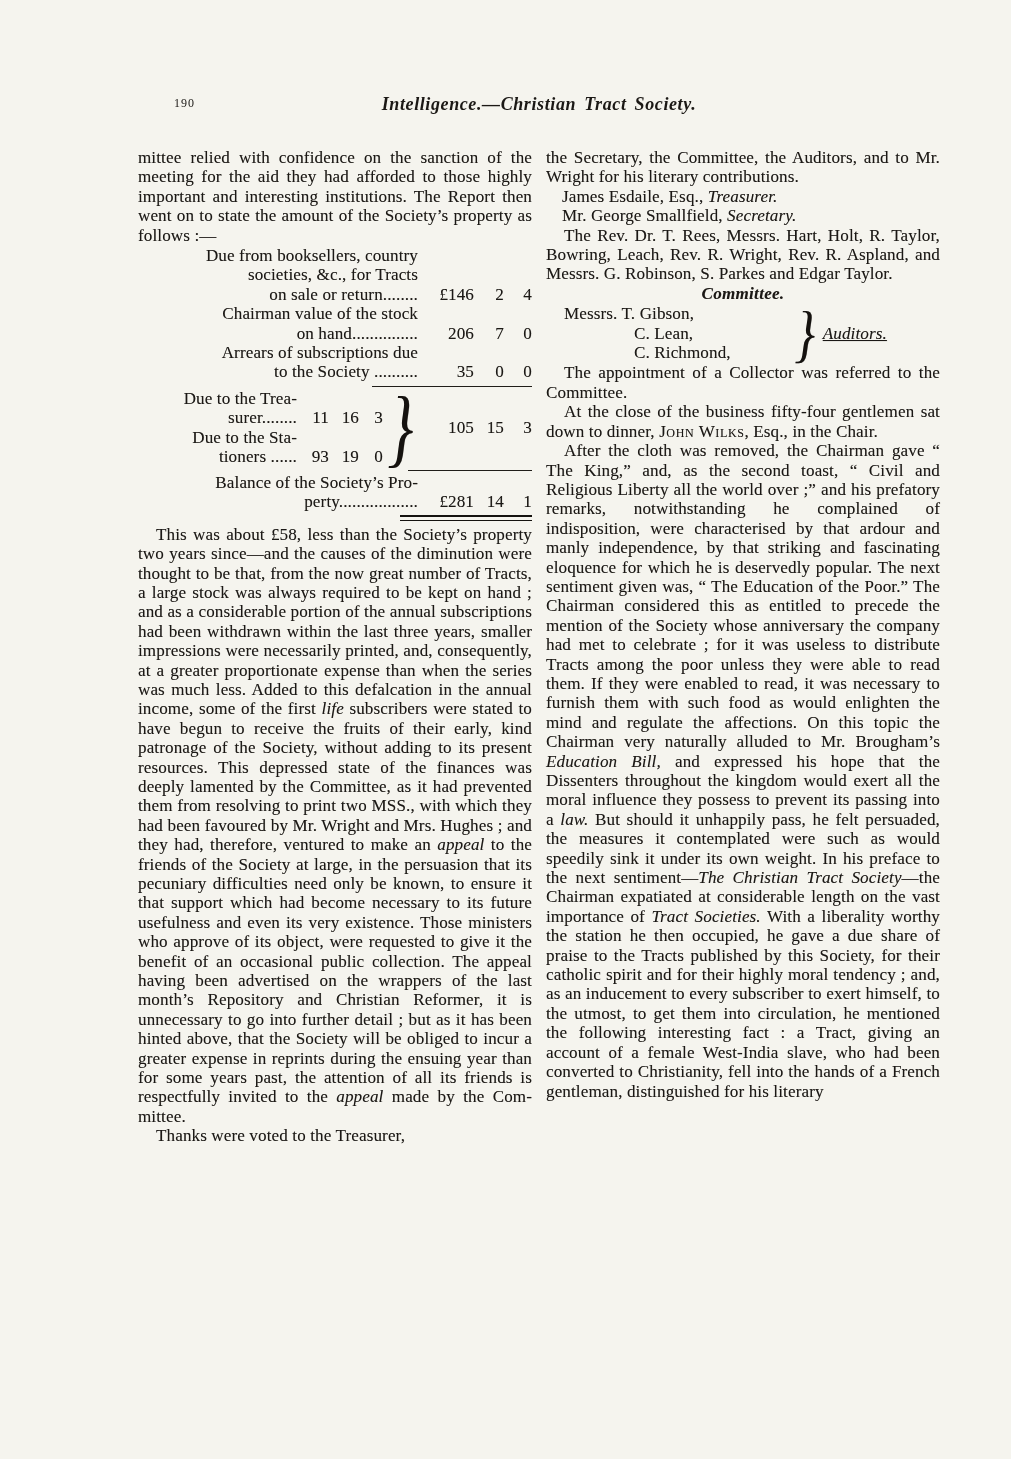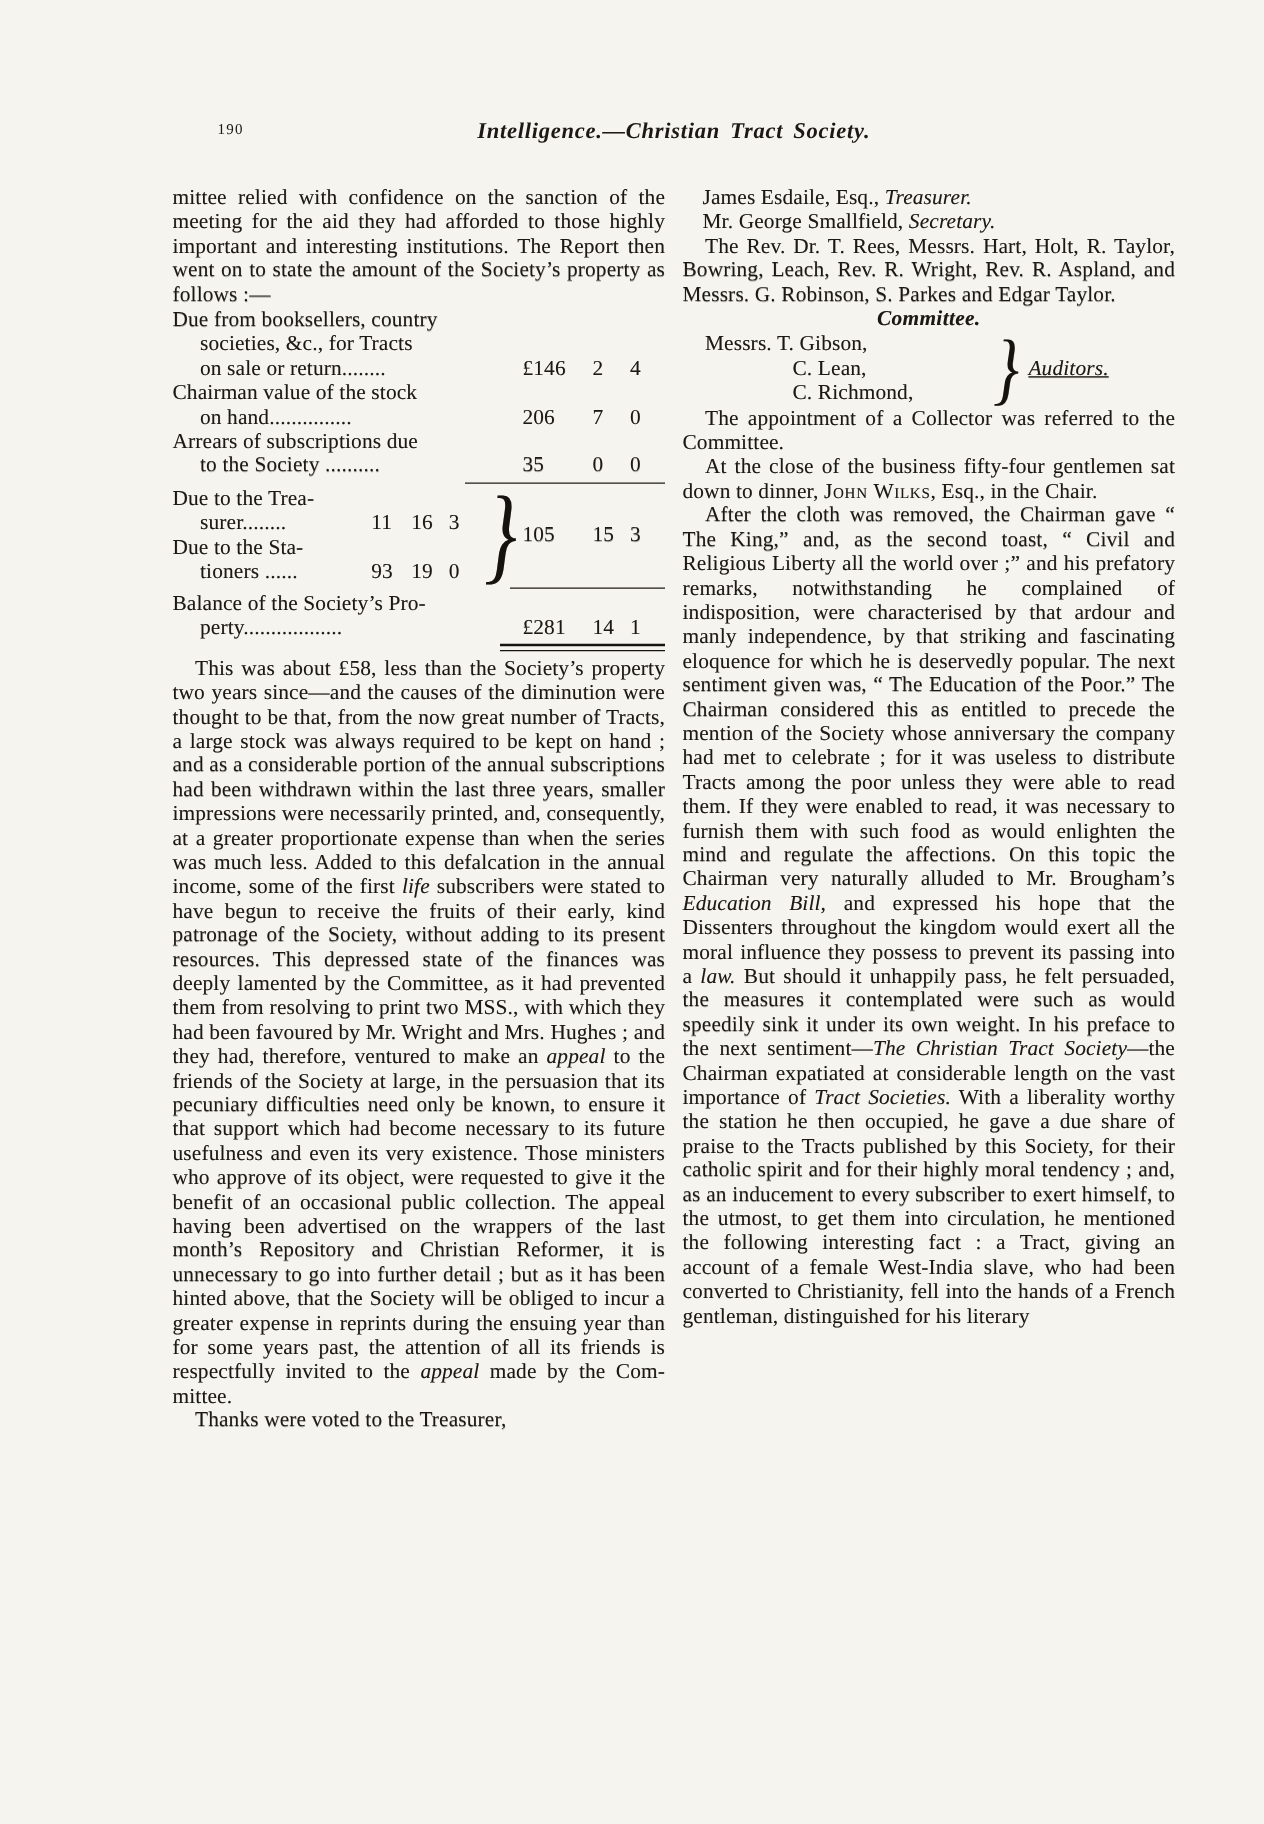--- a/index.html
+++ b/index.html
@@ -32,24 +32,24 @@
   }
   .para { margin:0; }
   .ind1 { text-indent:18px; }
   .it { font-style:italic; }
   .sc { font-variant:small-caps; letter-spacing:0.6px; }
 
   
   .acct { margin:1px 0 3px 0; }
   .acct table { border-collapse:collapse; width:100%; table-layout:fixed; }
   .acct td { padding:0; vertical-align:bottom; }
-  .acct .desc { text-align:left; }
+  .acct .desc { text-align:right; }
   .acct .desc .ln { white-space:nowrap; overflow:visible; }
   .acct .desc .ci { padding-left:22px; }
-  .amt { text-align:left; white-space:nowrap; }
+  .amt { text-align:right; white-space:nowrap; }
   .col-p { width:56px; } .col-s { width:30px; } .col-d { width:28px; }
   .rule1 { border-top:1.7px solid #201d19; width:160px; margin:4px 0 2px auto; }
   .rule2 { border-top:1.7px solid #201d19; width:124px; margin:3px 0 2px auto; }
   .rule-dbl { width:132px; height:3px; margin:3px 0 4px auto;
     border-top:2.2px solid #15120f; border-bottom:1.7px solid #15120f; }
 
   .brace-group { display:flex; align-items:stretch; margin-top:2px; }
   .bg-left { width:252px; }
   .bg-left table { width:100%; }
   .bg-left .col-p2 { width:32px; } .bg-left .col-s2 { width:30px; } .bg-left .col-d2 { width:24px; }
@@ -187,20 +187,21 @@
 
         <div class="rule-dbl"></div>
       </div>
 
       <p class="para ind1"><span>This was about £58, less than the Society’s property two years since—and the causes of the diminution were thought to be that, from the now great number of Tracts, a large stock was always required to be kept on hand ; and as a considerable portion of the annual subscriptions had been withdrawn within the last three years, smaller impressions were necessarily printed, and, consequently, at a greater proportionate expense than when the series was much less.  Added to this defalcation in the annual income, some of the first </span><span class="it">life</span><span> subscribers were stated to have begun to receive the fruits of their early, kind patronage of the Society, without adding to its present resources.  This depressed state of the finances was deeply lamented by the Committee, as it had prevented them from resolving to print two MSS., with which they had been favoured by Mr. Wright and Mrs. Hughes ; and they had, therefore, ventured to make an </span><span class="it">appeal</span><span> to the friends of the Society at large, in the persuasion that its pecuniary difficulties need only be known, to ensure it that support which had become necessary to its future usefulness and even its very existence.  Those ministers who approve of its object, were requested to give it the benefit of an occasional public collection.  The appeal having been advertised on the wrappers of the last month’s Repository and Christian Reformer, it is unnecessary to go into further detail ; but as it has been hinted above, that the Society will be obliged to incur a greater expense in reprints during the ensuing year than for some years past, the attention of all its friends is respectfully invited to the </span><span class="it">appeal</span><span> made by the Com-mittee.</span></p>
       <p class="para ind1">Thanks were voted to the Treasurer,</p>
     </div>
 
     <div class="col">
 
+      <p class="para">the Secretary, the Committee, the Auditors, and to Mr. Wright for his literary contributions.</p>
 
       <p class="para officer"><span>James Esdaile, Esq., </span><span class="it">Treasurer.</span></p>
       <p class="para officer"><span>Mr. George Smallfield, </span><span class="it">Secretary.</span></p>
 
       <p class="para ind1">The Rev. Dr. T. Rees, Messrs. Hart, Holt, R. Taylor, Bowring, Leach, Rev. R. Wright, Rev. R. Aspland, and Messrs. G. Robinson, S. Parkes and Edgar Taylor.</p>
 
       <p class="para center-it">Committee.</p>
 
       <div class="auditors">
         <div class="aud-names">

